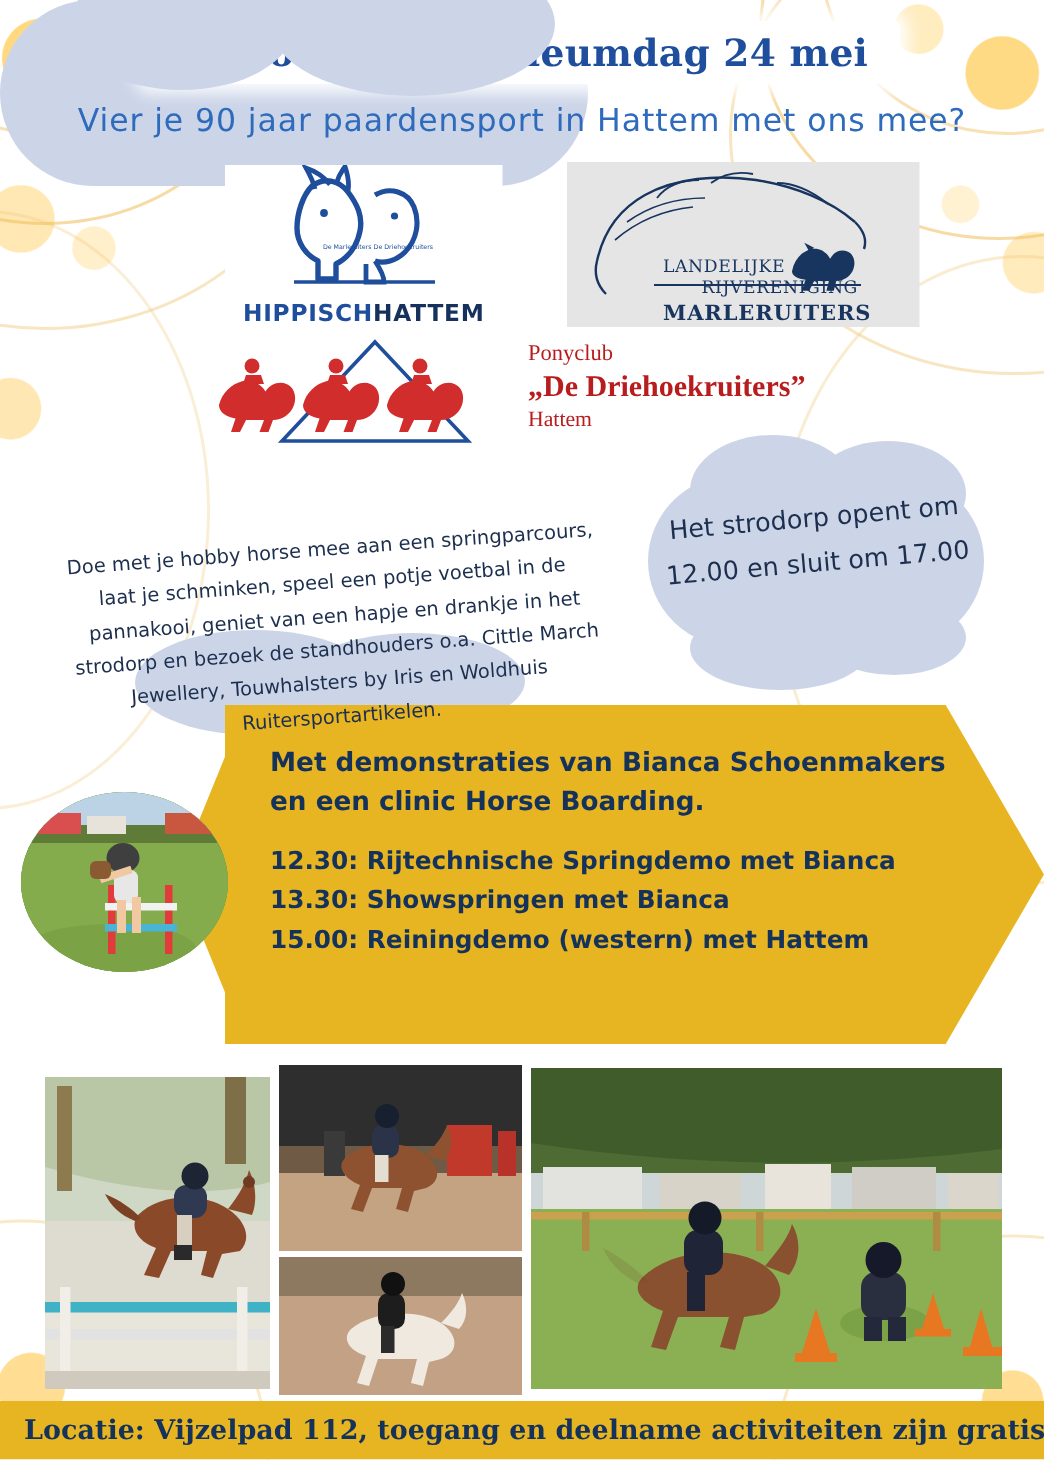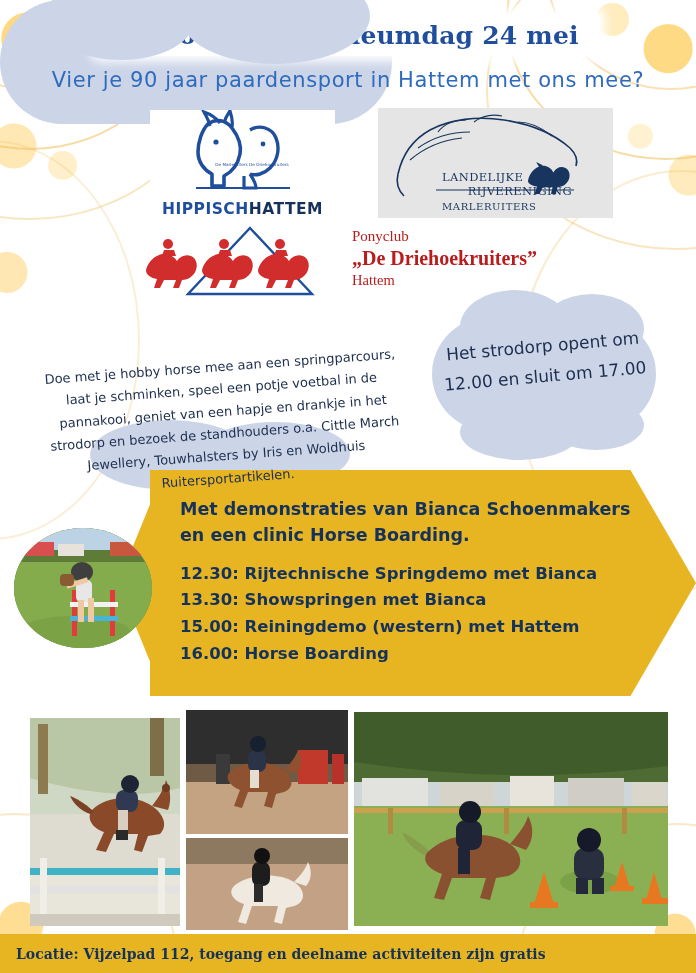--- a/index.html
+++ b/index.html
@@ -108,21 +108,21 @@
     width: 235px; height: 110px;
     background: #e5e5e5;
   }
   .ml-text {
     position: absolute; left: 64px; top: 62px; width: 130px;
     font-family: "DejaVu Serif", serif;
     color: #18355f;
   }
   .ml-l1 { font-size: 11.5px; letter-spacing: .4px; }
   .ml-l2 { font-size: 11.5px; letter-spacing: .4px; text-align: right; }
-  .ml-l3 { font-size: 10px; font-weight: normal; letter-spacing: .6px; margin-top: 3px; }
+  .ml-l3 { font-size: 14px; font-weight: bold; letter-spacing: .6px; margin-top: 3px; }
 
   .logo-pony {
     position: absolute;
     left: 140px; top: 222px;
     width: 200px; height: 80px;
   }
   .pony-text {
     position: absolute;
     left: 352px; top: 228px;
     width: 250px;
@@ -265,21 +265,21 @@
     position: absolute;
     left: 0; top: 934px;
     width: 696px; height: 39px;
     background: #e8b522;
     display: flex; align-items: center;
   }
   .footer-text {
     margin-left: 16px;
     font-family: "DejaVu Serif", serif;
     font-weight: bold;
-    font-size: 14px;
+    font-size: 18px;
     color: #15325b;
     white-space: nowrap;
   }
 </style>
 </head>
 <body>
 
 <div class="bg">
   <div class="swirl s1"></div>
   <div class="swirl s2"></div>
@@ -381,21 +381,20 @@
   <div class="cloud-b-text">Het strodorp opent om 12.00 en sluit om 17.00</div>
 
   <div class="arrow-head-left"></div>
   <div class="arrow-banner"></div>
   <div class="banner-text">
     <div class="banner-head">Met demonstraties van Bianca Schoenmakers en een clinic Horse Boarding.</div>
     <div class="banner-list">
       <div>12.30: Rijtechnische Springdemo met Bianca</div>
       <div>13.30: Showspringen met Bianca</div>
       <div>15.00: Reiningdemo (western) met Hattem</div>
-      <div>16.00: Horse Boarding</div>
     </div>
   </div>
 
   <div class="photo-round">
     <svg width="138" height="120" viewBox="0 0 138 120">
       <rect x="0" y="0" width="138" height="120" fill="#7aa045"></rect>
       <rect x="0" y="0" width="138" height="34" fill="#bcd3e6"></rect>
       <rect x="0" y="22" width="138" height="18" fill="#5e7c38"></rect>
       <rect x="6" y="14" width="34" height="14" fill="#d94f4f"></rect>
       <rect x="44" y="16" width="26" height="12" fill="#e8e3da"></rect>

